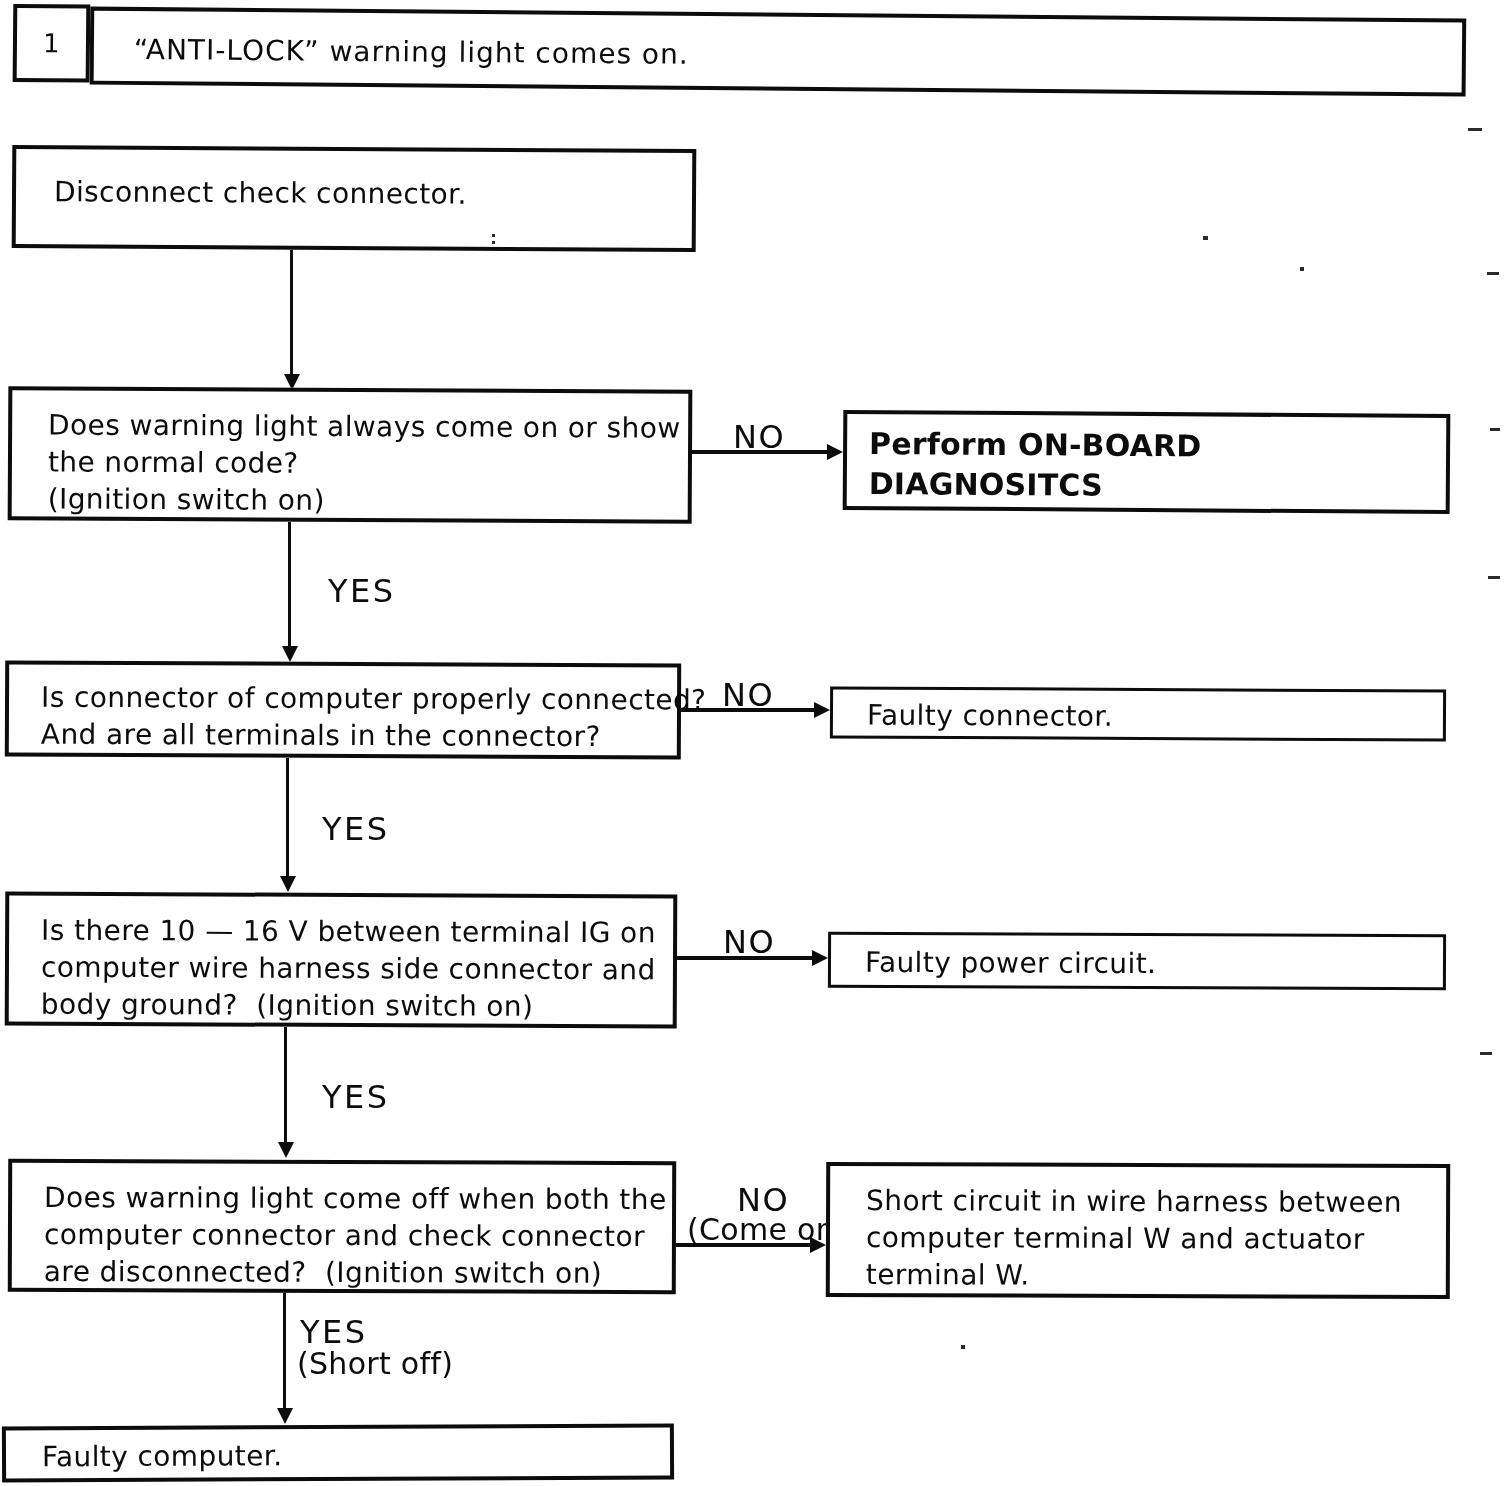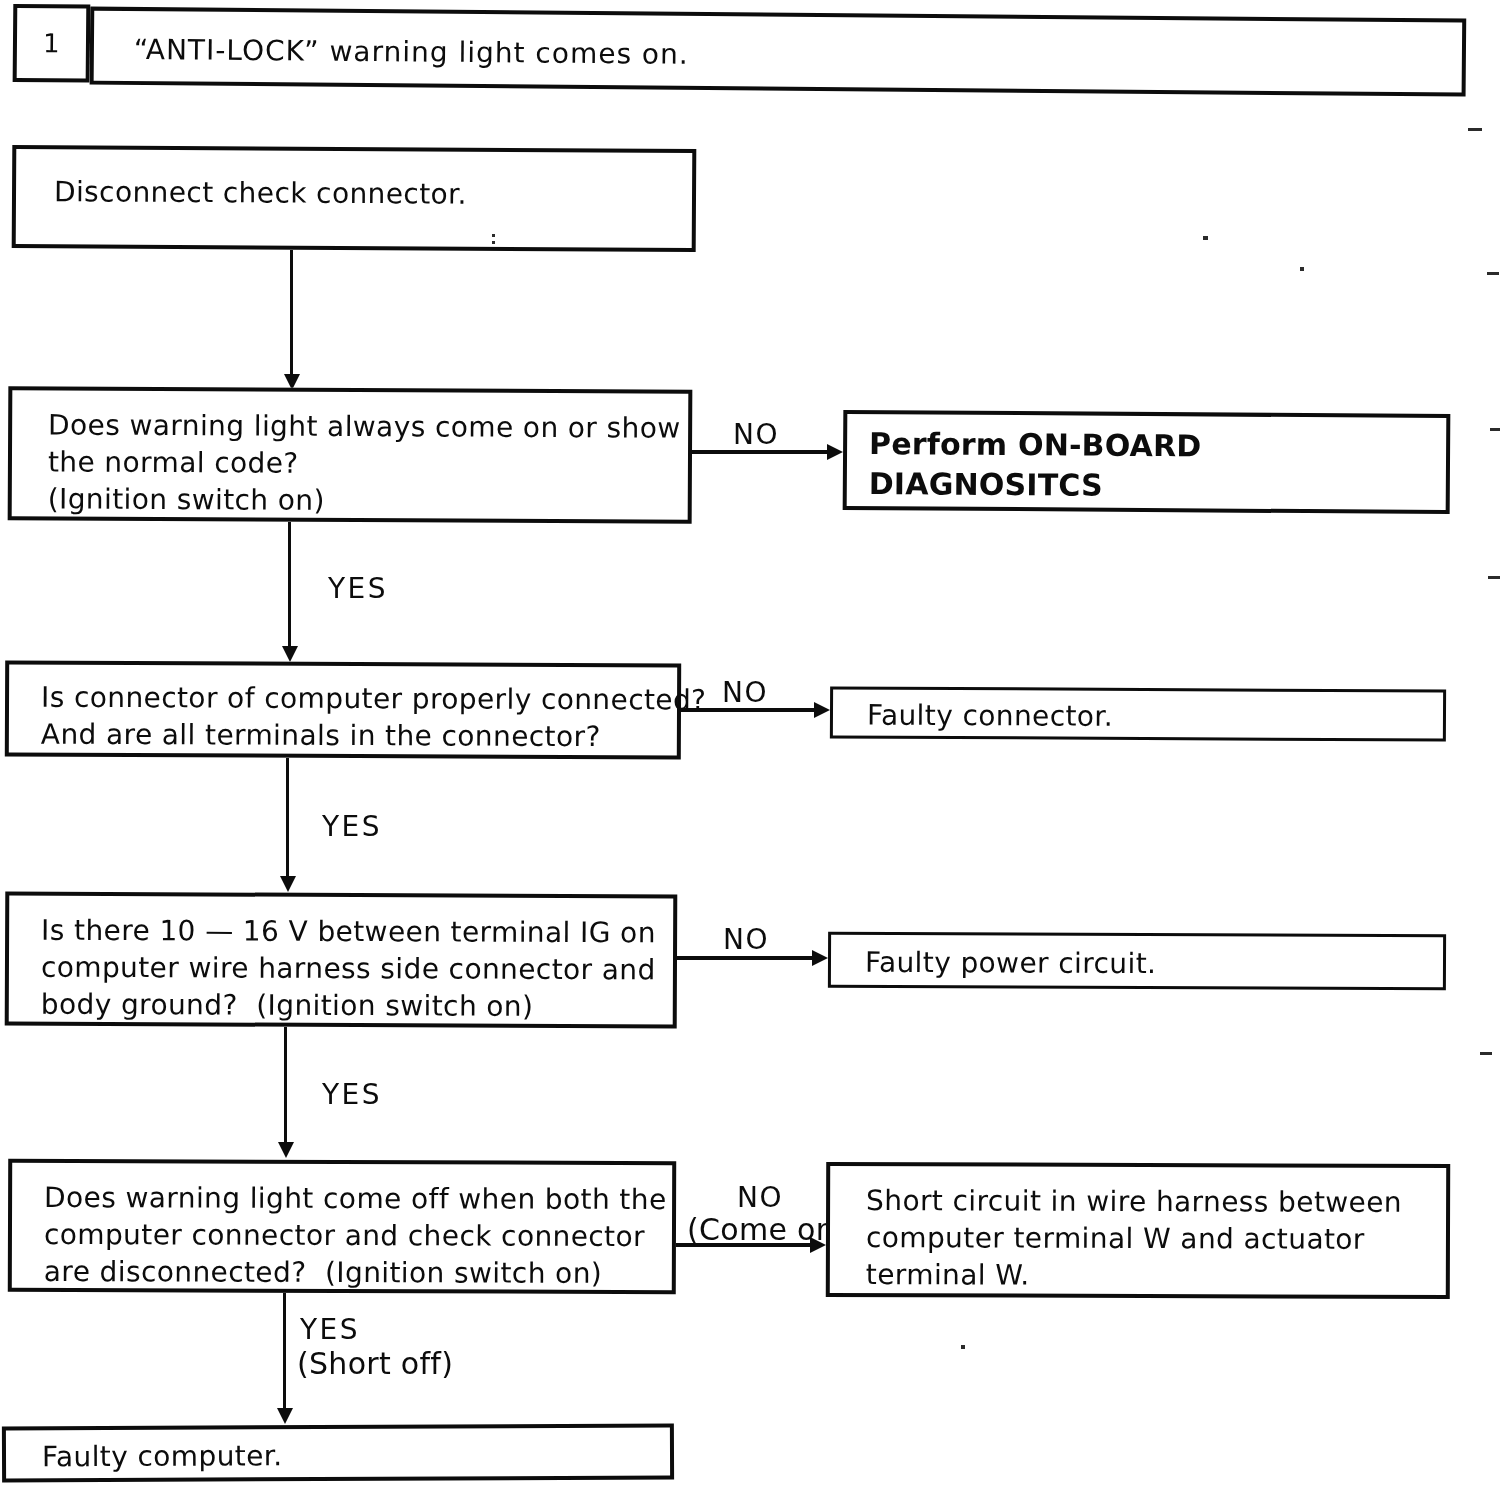--- a/index.html
+++ b/index.html
@@ -7,21 +7,21 @@
     position:relative;width:1504px;height:1486px;background:#ffffff;
     font-family:"DejaVu Sans","Liberation Sans",sans-serif;color:#0c0c0c;
     overflow:hidden;
   }
   .box{
     position:absolute;border:4px solid #0c0c0c;background:#ffffff;box-sizing:border-box;
   }
   .thin{border-width:3px;}
   .tl{white-space:pre;font-size:28px;line-height:37px;letter-spacing:0.4px;}
   .boldbox .tl{font-weight:bold;font-size:30px;line-height:40px;letter-spacing:0.2px;}
-  .lbl{position:absolute;font-size:28px;letter-spacing:1.5px;white-space:pre;}
+  .lbl{position:absolute;font-size:32px;letter-spacing:1.5px;white-space:pre;}
   .sub{font-size:30px;letter-spacing:0.3px;}
   .vline{position:absolute;width:3px;background:#0c0c0c;}
   .hline{position:absolute;height:4px;background:#0c0c0c;}
   .vhead{position:absolute;width:0;height:0;border-left:8px solid transparent;border-right:8px solid transparent;border-top:16px solid #0c0c0c;}
   .hhead{position:absolute;width:0;height:0;border-top:8px solid transparent;border-bottom:8px solid transparent;border-left:16px solid #0c0c0c;}
   .artifact{position:absolute;background:#2b2b2b;}
   .hdr-num{display:flex;align-items:center;justify-content:center;font-size:26px;}
 </style>
 </head>
 <body>

